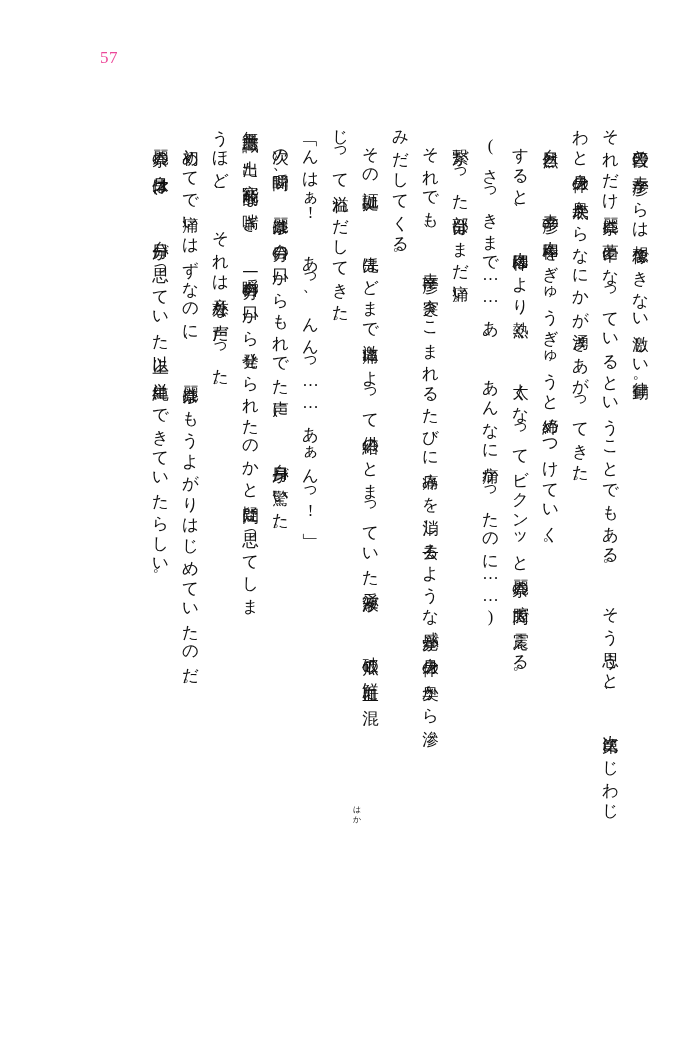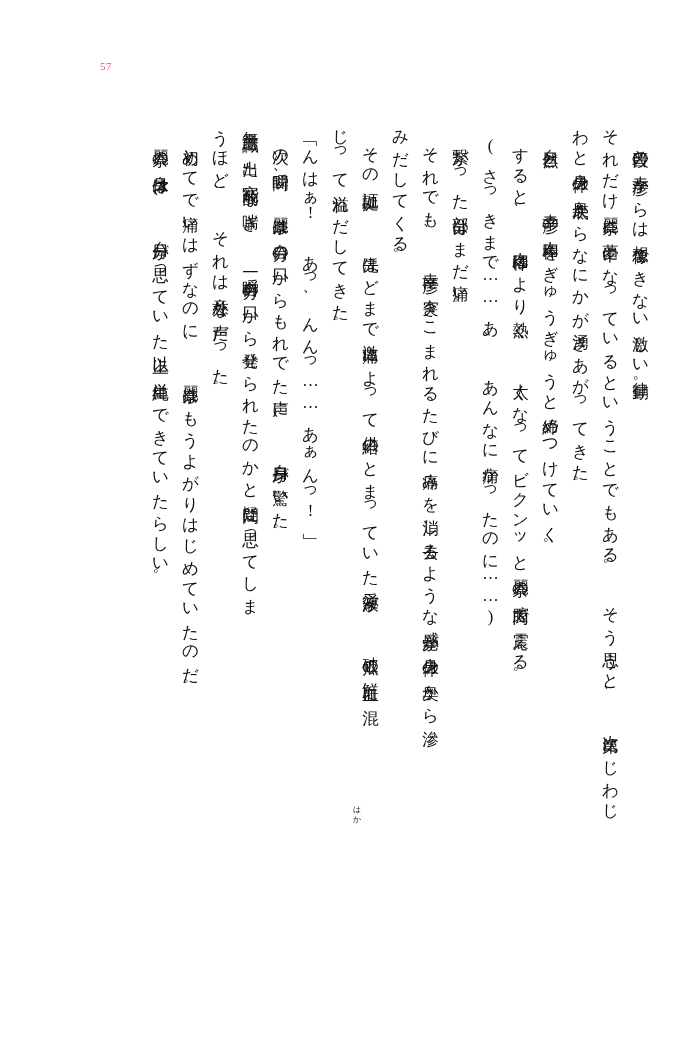--- a/index.html
+++ b/index.html
@@ -12,23 +12,23 @@
   }
   .page {
     position: relative;
     width: 700px;
     height: 1050px;
     background: #ffffff;
     overflow: hidden;
   }
   .page-number {
     position: absolute;
-    top: 60px;
+    top: 48px;
     left: 100px;
-    font-size: 11px;
+    font-size: 17px;
     color: #ec4899;
     letter-spacing: 0.5px;
     font-family: "Liberation Serif", "DejaVu Serif", serif;
   }
   .body-text {
     position: absolute;
     top: 118px;
     left: 62px;
     right: 52px;
     height: 900px;

